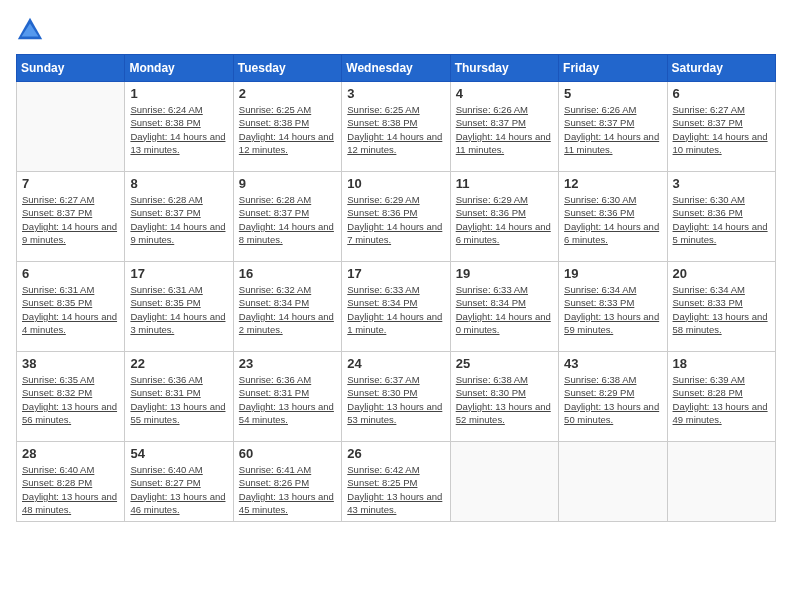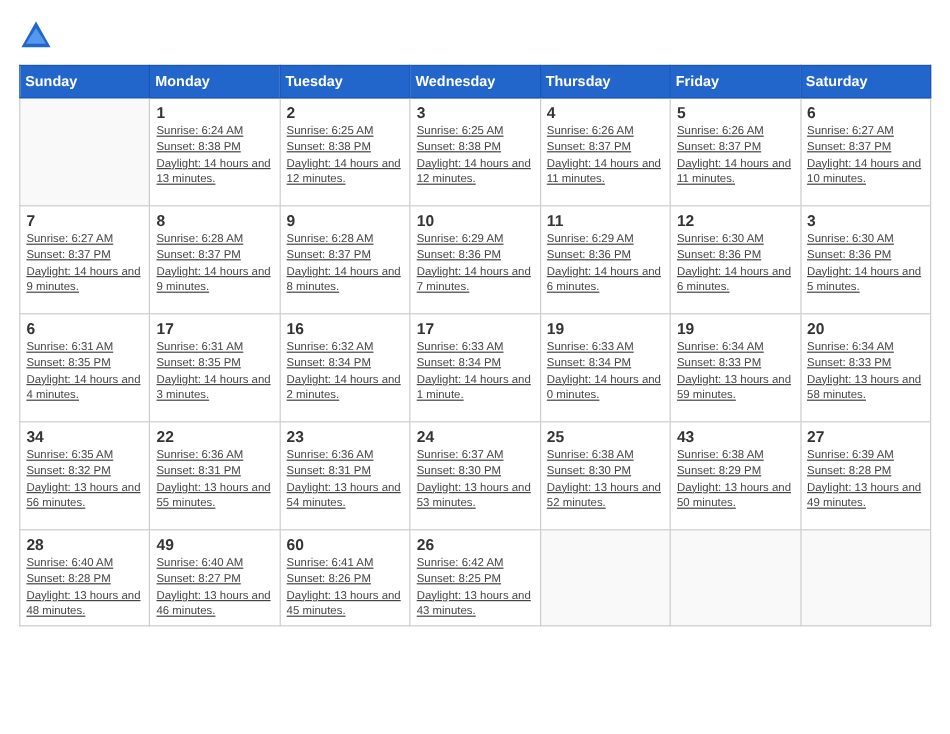--- a/index.html
+++ b/index.html
@@ -209,21 +209,21 @@
           <span class="day-number">19</span>
           <div class="day-info">Sunrise: 6:34 AM<br>Sunset: 8:33 PM<br>Daylight: 13 hours and 59 minutes.</div>
         </td>
         <td>
           <span class="day-number">20</span>
           <div class="day-info">Sunrise: 6:34 AM<br>Sunset: 8:33 PM<br>Daylight: 13 hours and 58 minutes.</div>
         </td>
       </tr>
       <tr>
         <td>
-          <span class="day-number">34</span>
+          <span class="day-number">38</span>
           <div class="day-info">Sunrise: 6:35 AM<br>Sunset: 8:32 PM<br>Daylight: 13 hours and 56 minutes.</div>
         </td>
         <td>
           <span class="day-number">22</span>
           <div class="day-info">Sunrise: 6:36 AM<br>Sunset: 8:31 PM<br>Daylight: 13 hours and 55 minutes.</div>
         </td>
         <td>
           <span class="day-number">23</span>
           <div class="day-info">Sunrise: 6:36 AM<br>Sunset: 8:31 PM<br>Daylight: 13 hours and 54 minutes.</div>
         </td>
@@ -233,31 +233,31 @@
         </td>
         <td>
           <span class="day-number">25</span>
           <div class="day-info">Sunrise: 6:38 AM<br>Sunset: 8:30 PM<br>Daylight: 13 hours and 52 minutes.</div>
         </td>
         <td>
           <span class="day-number">43</span>
           <div class="day-info">Sunrise: 6:38 AM<br>Sunset: 8:29 PM<br>Daylight: 13 hours and 50 minutes.</div>
         </td>
         <td>
-          <span class="day-number">27</span>
+          <span class="day-number">18</span>
           <div class="day-info">Sunrise: 6:39 AM<br>Sunset: 8:28 PM<br>Daylight: 13 hours and 49 minutes.</div>
         </td>
       </tr>
       <tr>
         <td>
           <span class="day-number">28</span>
           <div class="day-info">Sunrise: 6:40 AM<br>Sunset: 8:28 PM<br>Daylight: 13 hours and 48 minutes.</div>
         </td>
         <td>
-          <span class="day-number">49</span>
+          <span class="day-number">54</span>
           <div class="day-info">Sunrise: 6:40 AM<br>Sunset: 8:27 PM<br>Daylight: 13 hours and 46 minutes.</div>
         </td>
         <td>
           <span class="day-number">60</span>
           <div class="day-info">Sunrise: 6:41 AM<br>Sunset: 8:26 PM<br>Daylight: 13 hours and 45 minutes.</div>
         </td>
         <td>
           <span class="day-number">26</span>
           <div class="day-info">Sunrise: 6:42 AM<br>Sunset: 8:25 PM<br>Daylight: 13 hours and 43 minutes.</div>
         </td>

